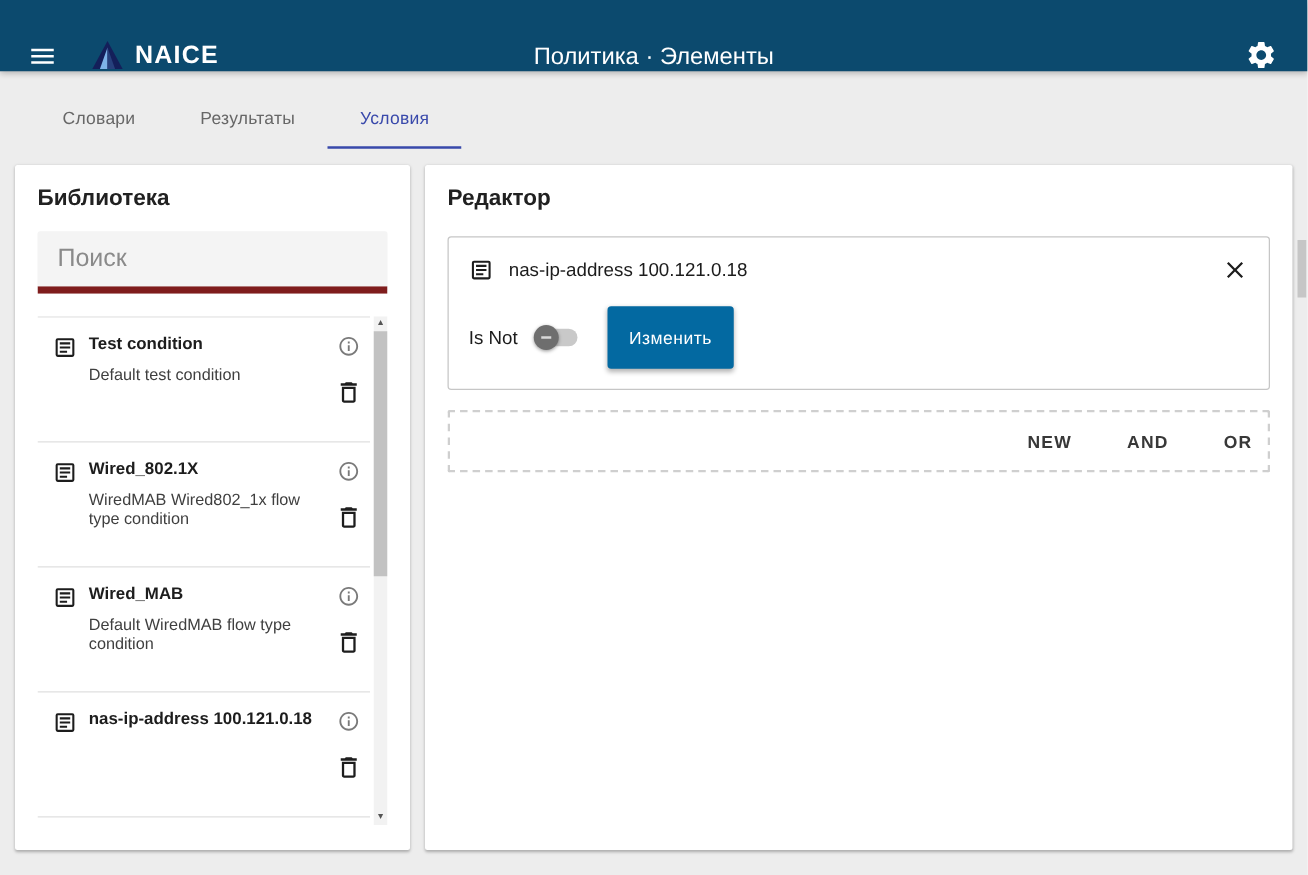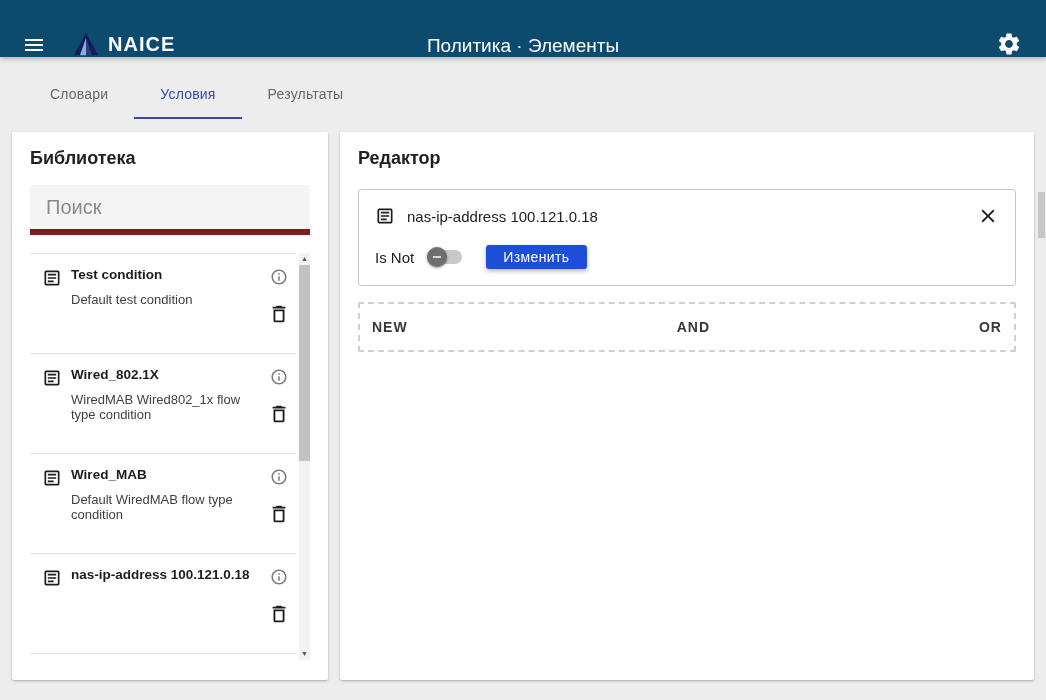--- a/index.html
+++ b/index.html
@@ -135,36 +135,36 @@
 
   .text-btn {
     margin-left: auto;
     font-size: 14px; font-weight: 700;
     color: #1f1f1f; letter-spacing: 0.4px;
     padding: 9px 8px; cursor: pointer;
     border-radius: 2px;
   }
   .raised-btn {
     margin-left: 22px;
-    background: #1d4ed8;
+    background: #0369a1;
     color: #fff;
     font-size: 14px; font-weight: 500; letter-spacing: 0.4px;
-    padding: 4px 17px;
+    padding: 17px 17px;
     border: none; border-radius: 3px;
     box-shadow: 0 2px 4px rgba(0,0,0,0.3);
     cursor: pointer;
     font-family: "Liberation Sans", sans-serif;
   }
 
   .insert-bar {
     margin-top: 16px;
     border: 2px dashed #cfcfcf;
     border-radius: 2px;
     height: 50px;
-    display: flex; align-items: center; justify-content: space-between;
+    display: flex; align-items: center; justify-content: flex-end;
     gap: 20px;
   }
   .insert-btn {
     font-size: 14px; font-weight: 700;
     color: #383838; letter-spacing: 1px;
     padding: 8px 12px; cursor: pointer;
   }
 
   
   .page-scroll-thumb {
@@ -196,22 +196,22 @@
   <div class="app-title">Политика · Элементы</div>
   <span class="icon-btn gear">
     <svg viewBox="0 0 24 24" width="26" height="26" fill="#fff">
         <path d="M19.14 12.94c.04-.3.06-.61.06-.94 0-.32-.02-.64-.07-.94l2.03-1.58c.18-.14.23-.41.12-.61l-1.92-3.32c-.12-.22-.37-.29-.59-.22l-2.39.96c-.5-.38-1.03-.7-1.62-.94l-.36-2.54c-.04-.24-.24-.41-.48-.41h-3.84c-.24 0-.43.17-.47.41l-.36 2.54c-.59.24-1.13.57-1.62.94l-2.39-.96c-.22-.08-.47 0-.59.22L2.74 8.87c-.12.21-.08.47.12.61l2.03 1.58c-.05.3-.09.63-.09.94s.02.64.07.94l-2.03 1.58c-.18.14-.23.41-.12.61l1.92 3.32c.12.22.37.29.59.22l2.39-.96c.5.38 1.03.7 1.62.94l.36 2.54c.05.24.24.41.48.41h3.84c.24 0 .44-.17.47-.41l.36-2.54c.59-.24 1.13-.56 1.62-.94l2.39.96c.22.08.47 0 .59-.22l1.92-3.32c.12-.22.07-.47-.12-.61l-2.01-1.58zM12 15.6c-1.98 0-3.6-1.62-3.6-3.6s1.62-3.6 3.6-3.6 3.6 1.62 3.6 3.6-1.62 3.6-3.6 3.6z"></path>
       </svg>
   </span>
 </header>
 
 <nav class="tabs">
   <div class="tab">Словари</div>
+  <div class="tab">Результаты</div>
   <div class="tab active">Условия</div>
-  <div class="tab">Результаты</div>
 </nav>
 
 <main class="main">
 
   <section class="card library">
     <h2 class="card-title">Библиотека</h2>
     <input class="search-field" type="text" placeholder="Поиск" style="">
 
     <div class="list-wrap">
       <div class="cond-list">

